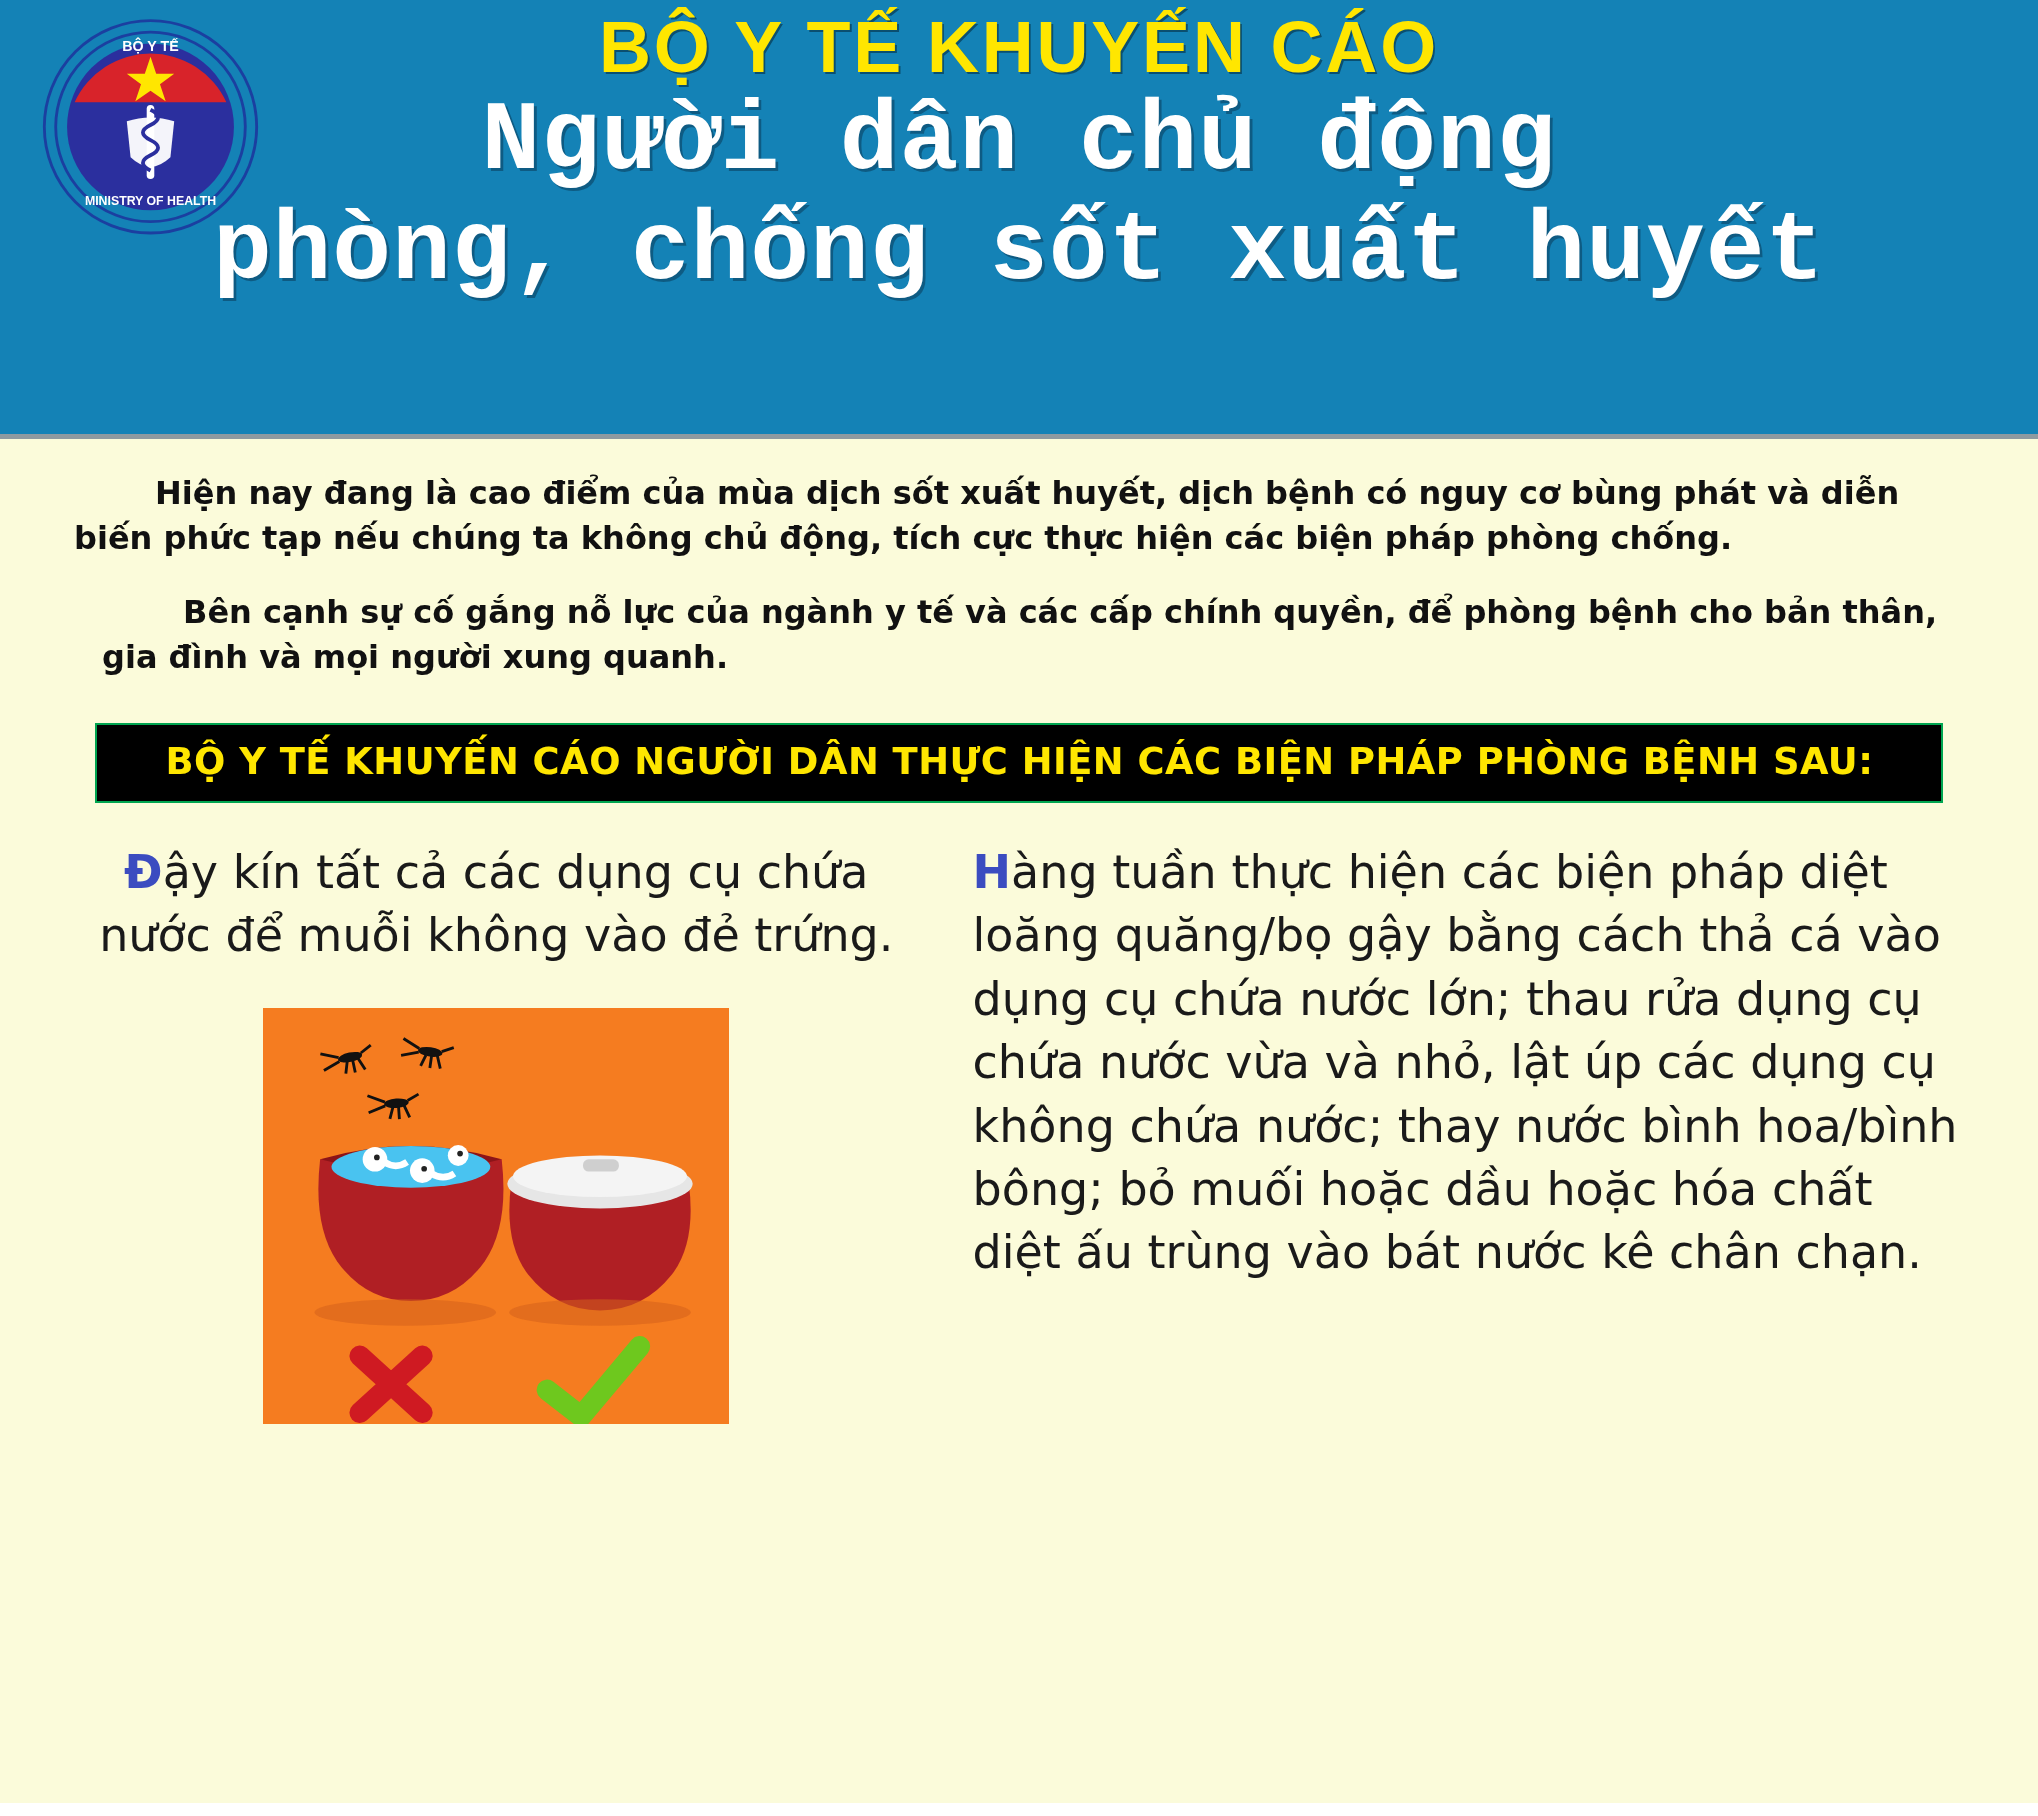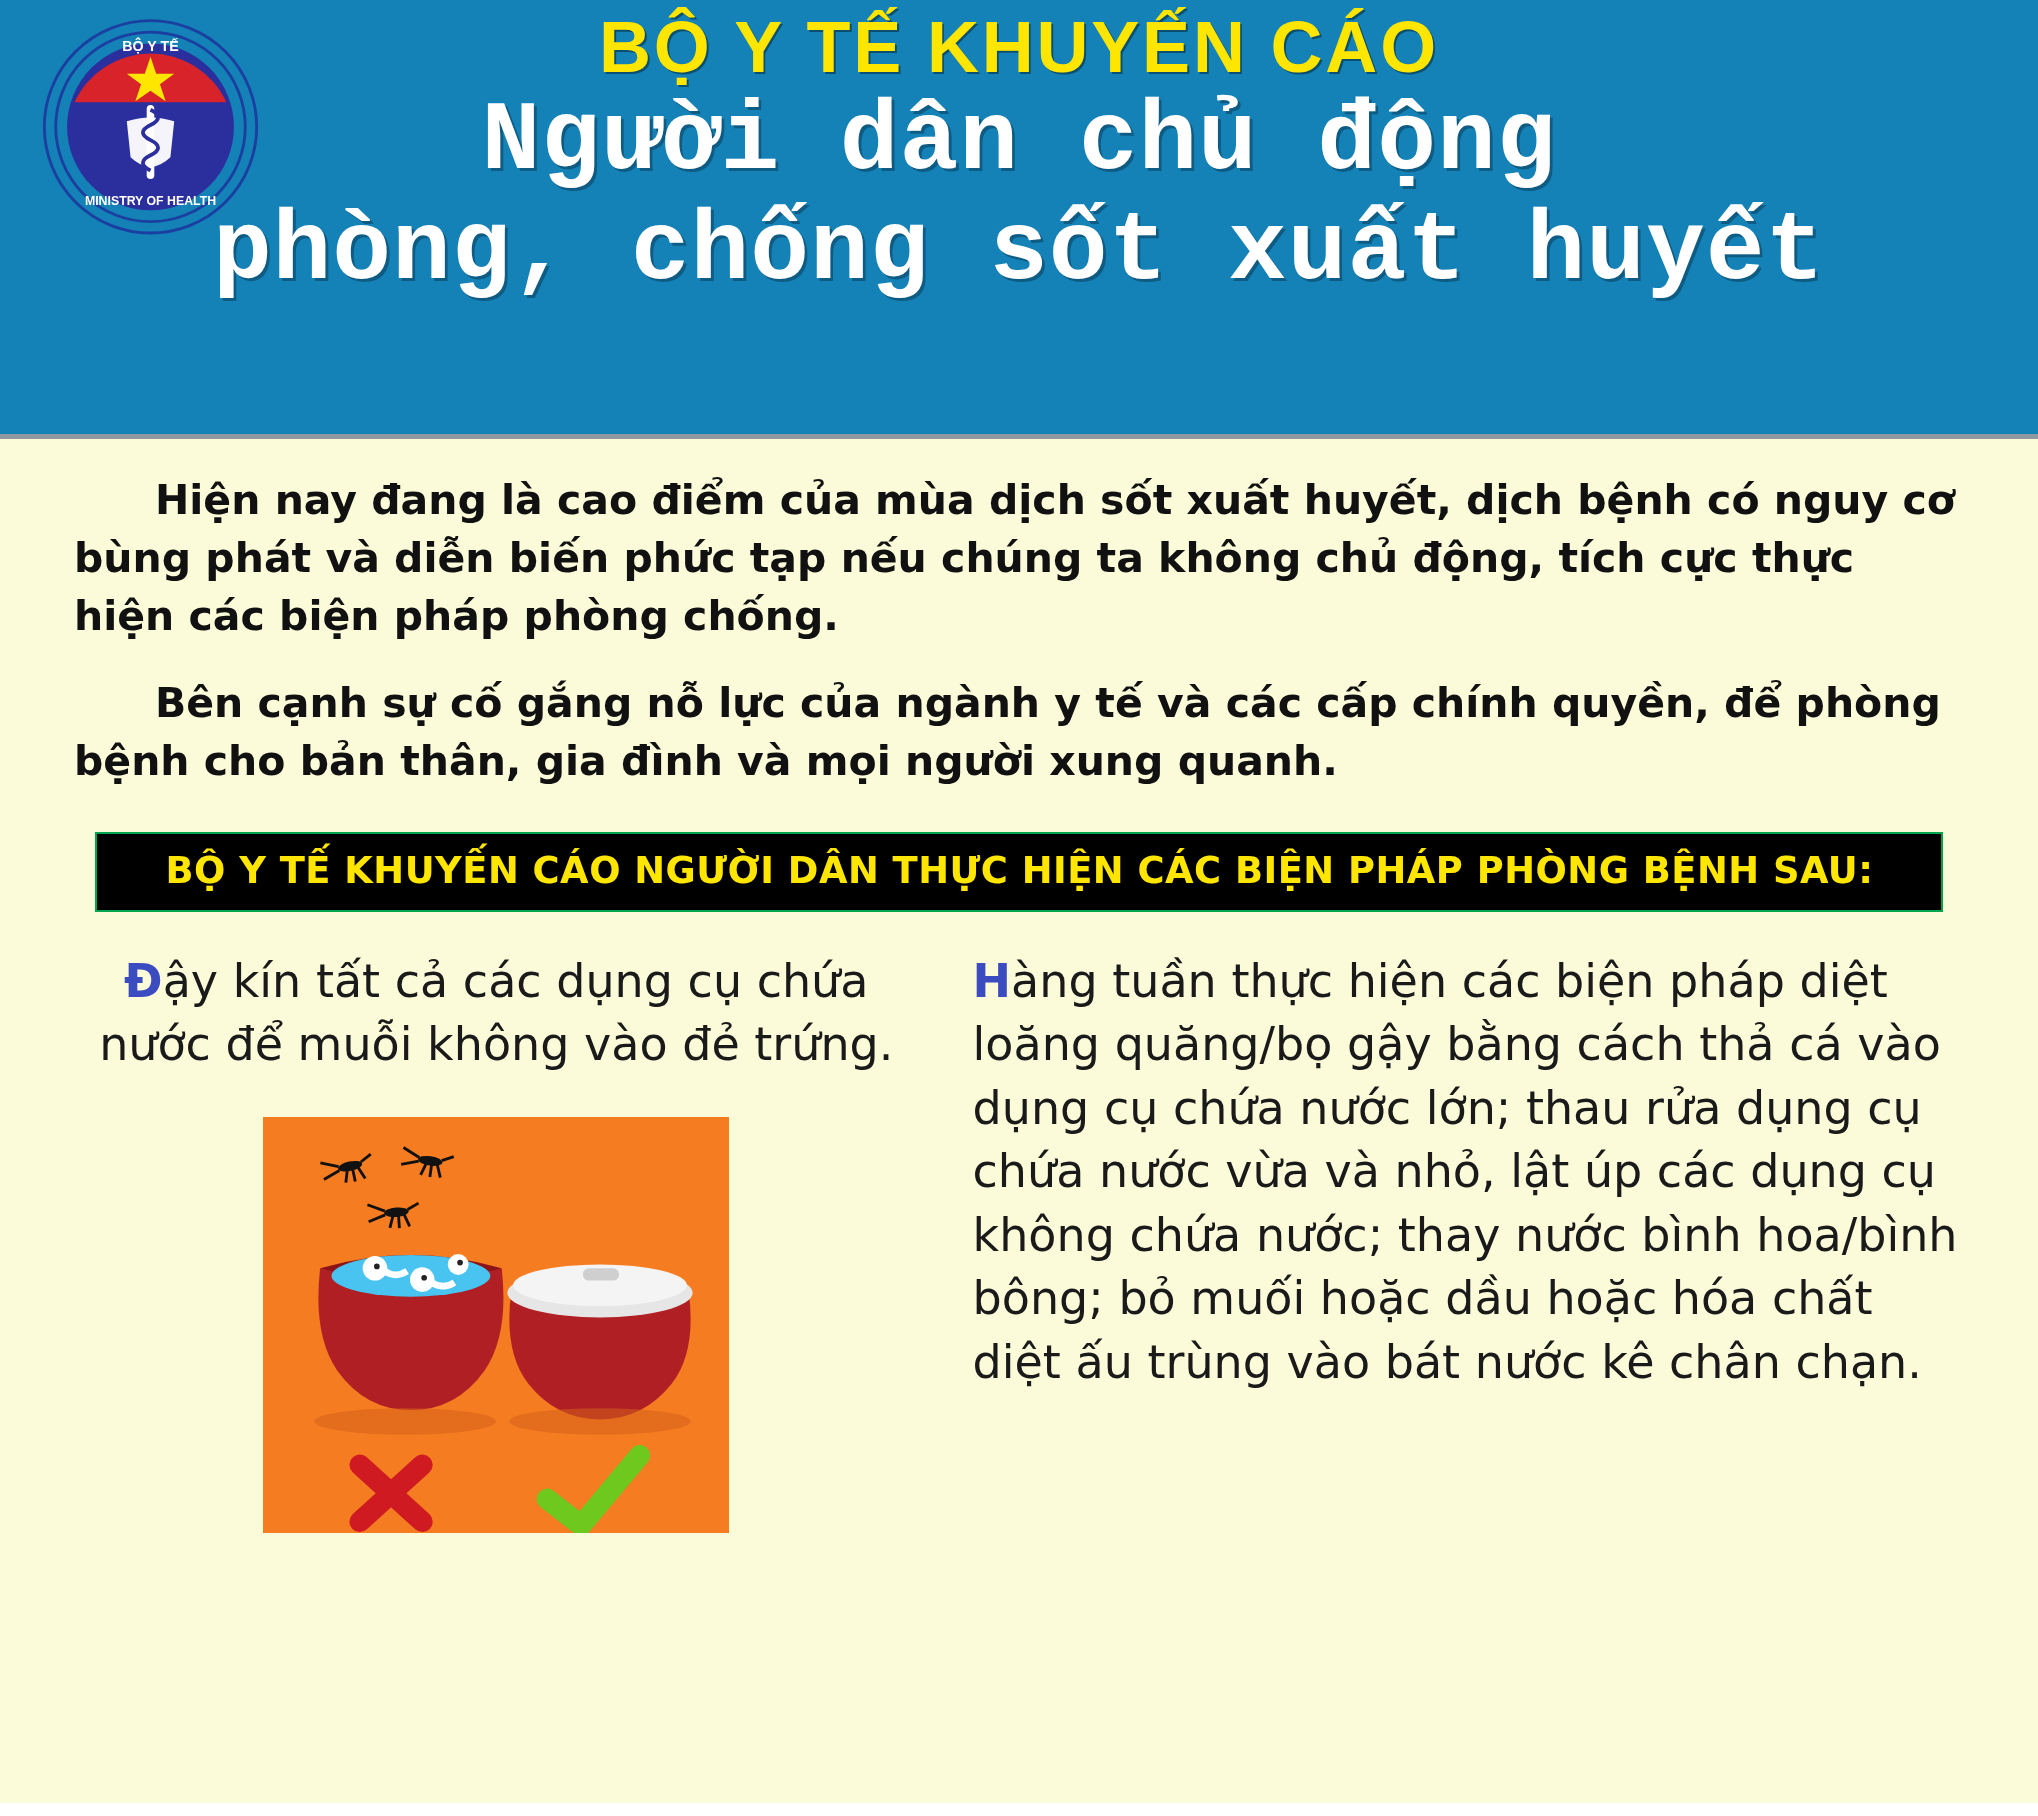--- a/index.html
+++ b/index.html
@@ -62,29 +62,29 @@
   .title-2 .line2 { display: block; }
 
   
   .content {
     background: #fbfbda;
     padding: 32px 74px 0 74px;
     box-sizing: border-box;
     height: calc(1816px - 452px);
   }
   .para {
-    font-size: 41px;
+    font-size: 32px;
     font-weight: bold;
     color: #111111;
     line-height: 1.42;
     text-indent: 81px;
     margin: 0 0 3.8px 0;
     font-family: "DejaVu Sans", sans-serif;
   }
-  .para + .para { margin-top: 28px; }
+  .para + .para { margin-top: 28px; margin-left: 28px; }
 
   .green-bar {
     margin: 42px 21px 0 21px;
     background: #000000;
     border: 2.8px solid #00a550;
     padding: 17px 9.5px 19px 9.5px;
     text-align: center;
     text-decoration: underline;
   }
   .green-bar-text {

